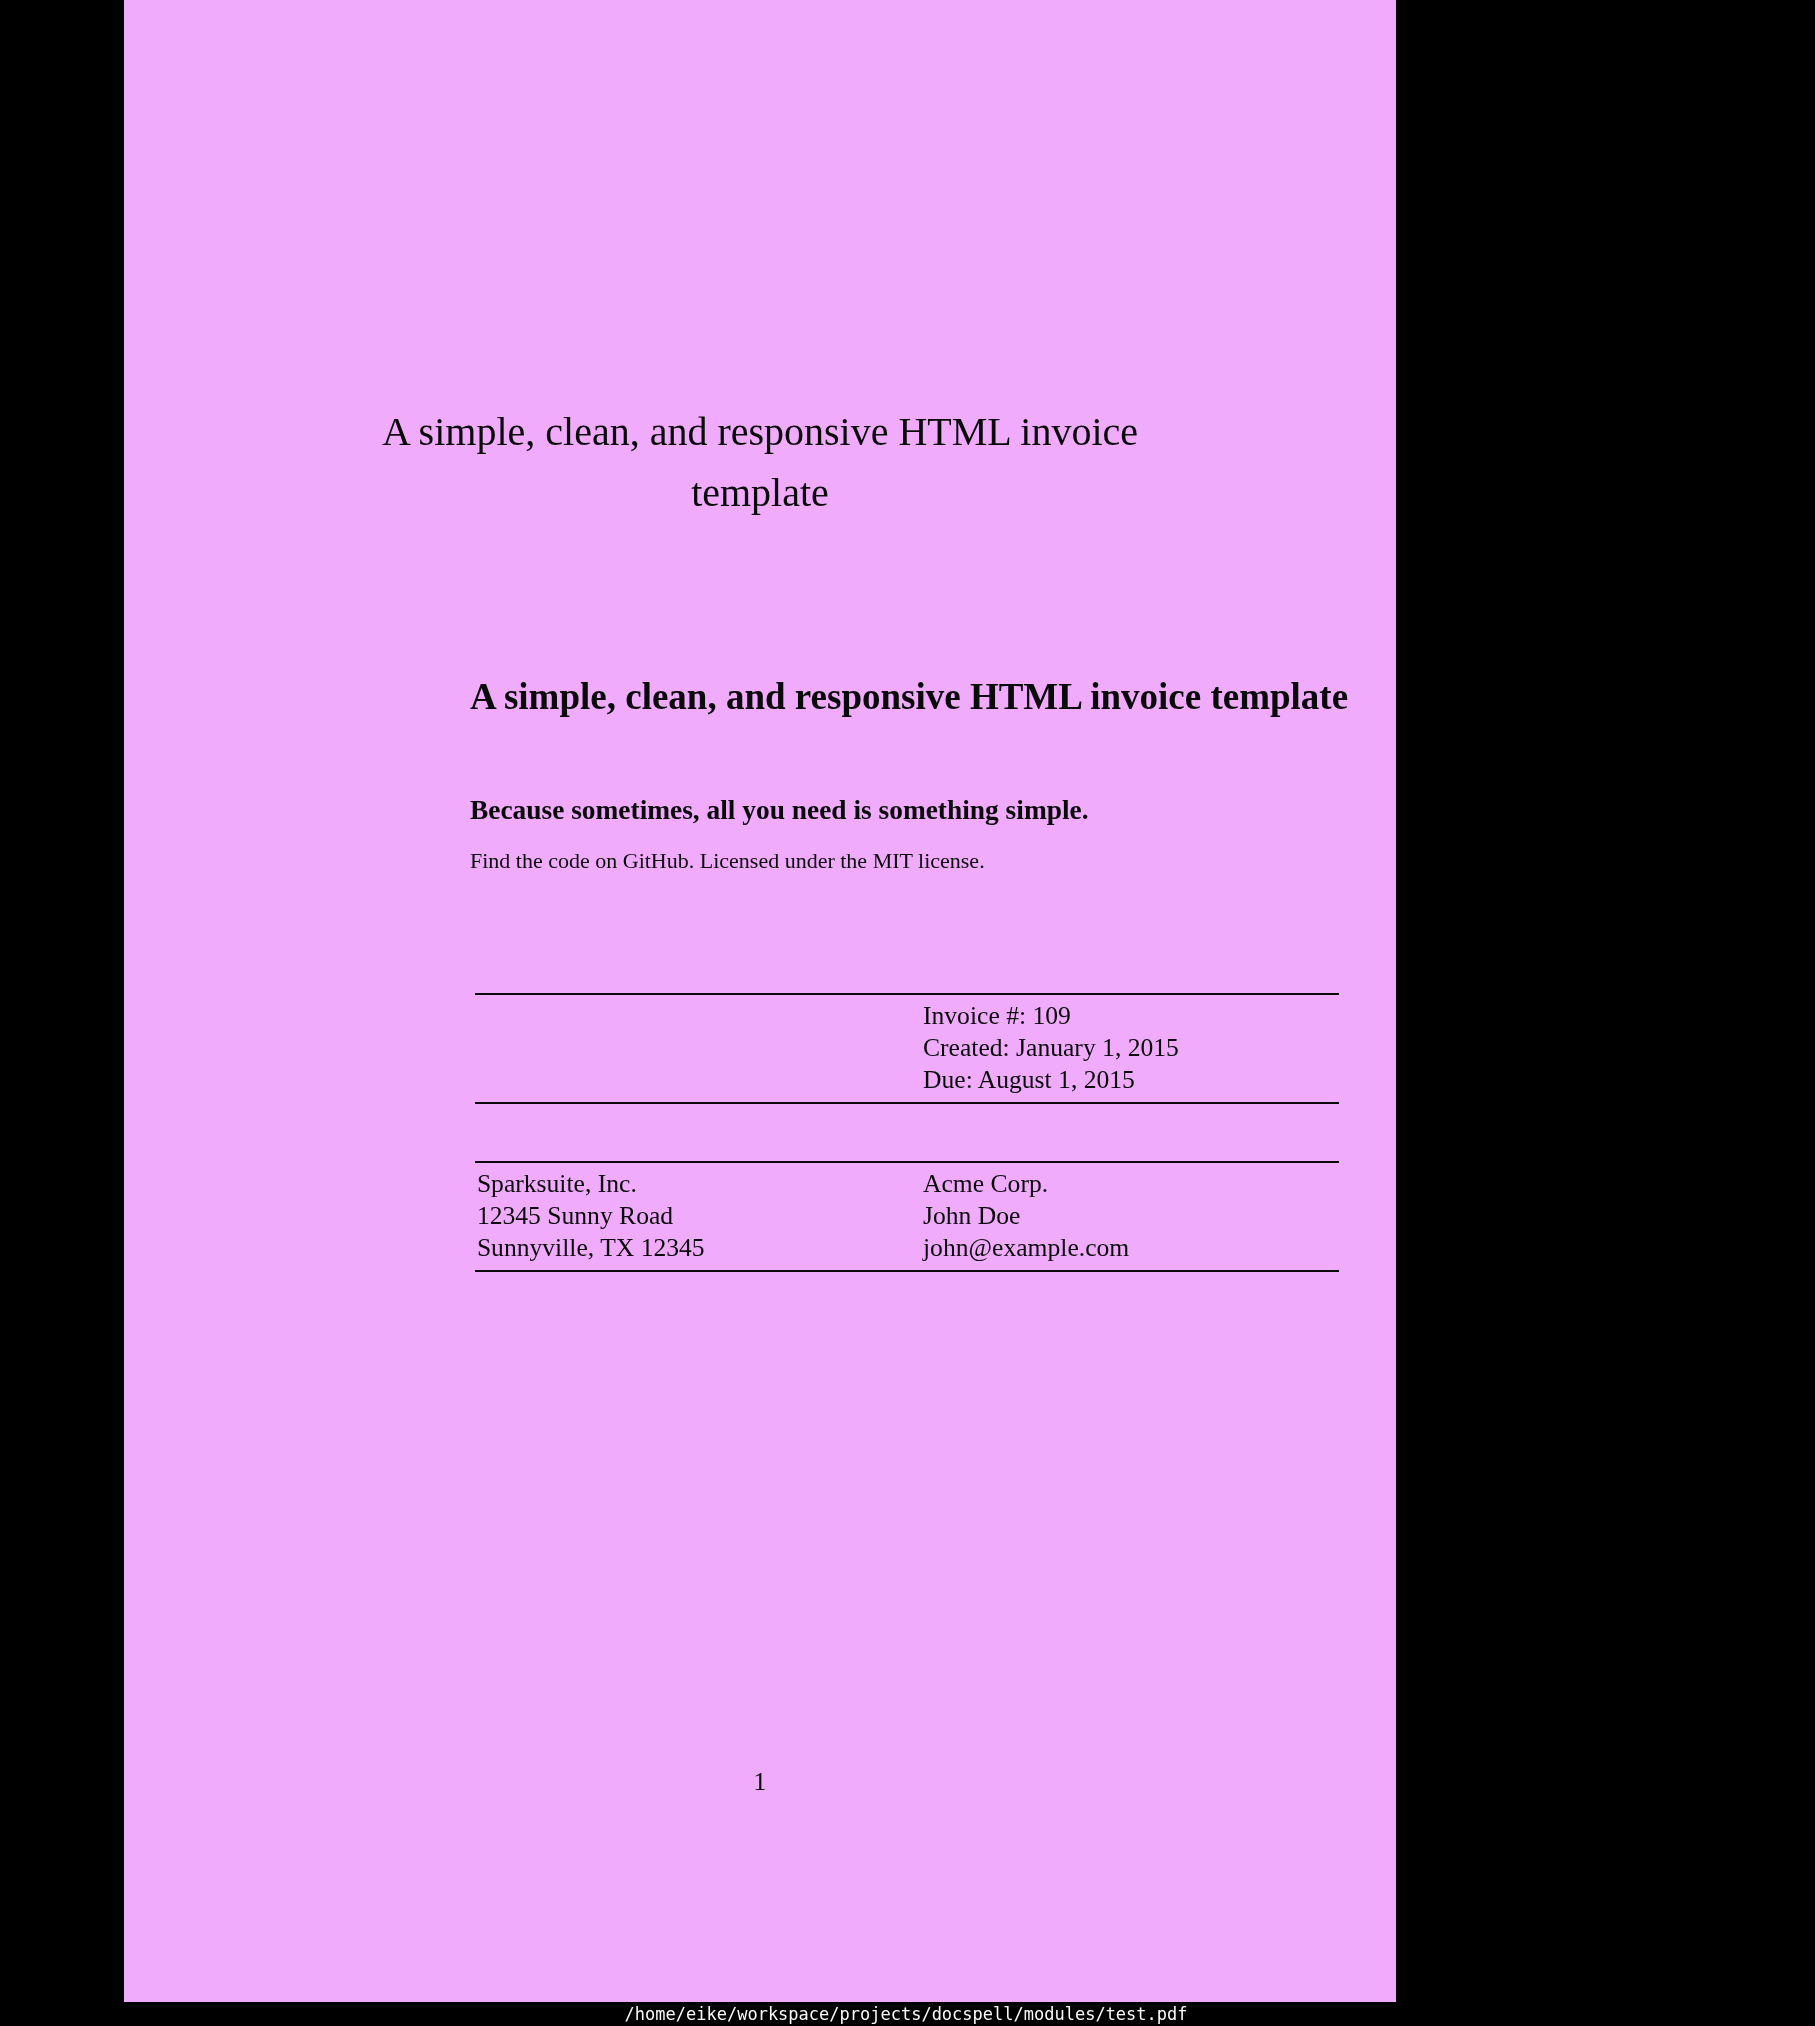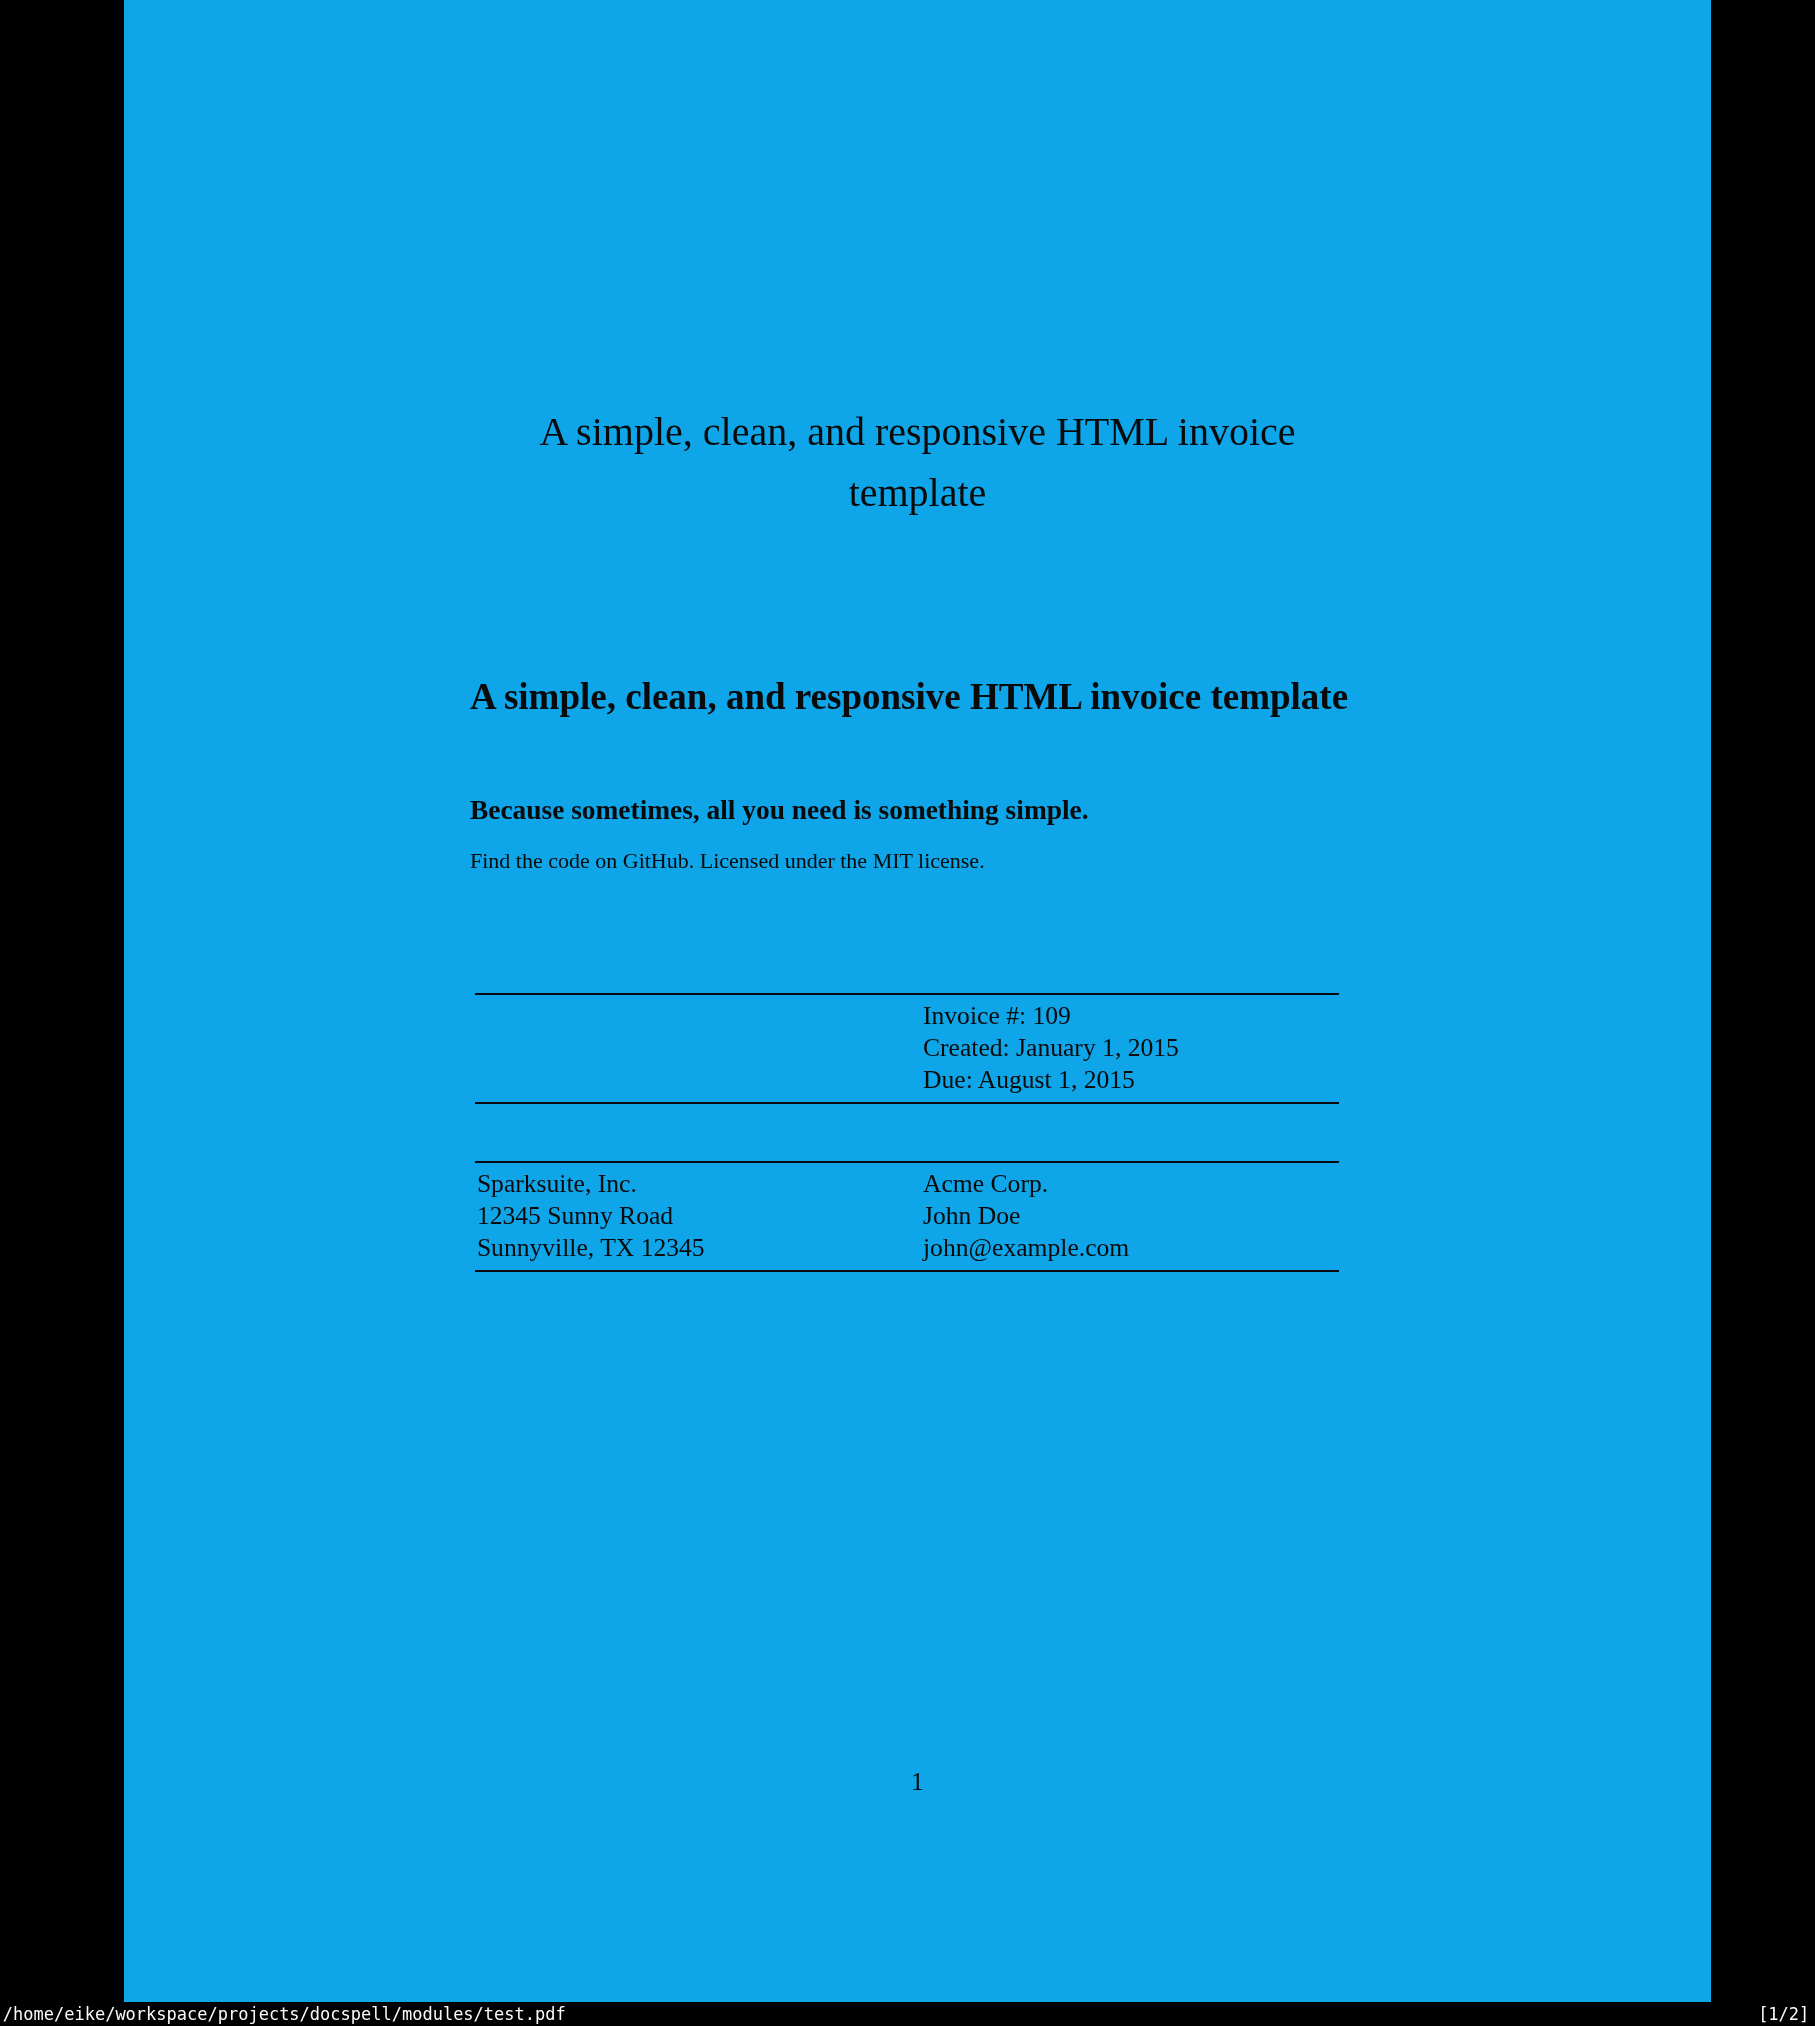--- a/index.html
+++ b/index.html
@@ -10,22 +10,22 @@
     font-family: "Liberation Serif", "DejaVu Serif", serif;
   }
   .viewer {
     position: relative;
     width: 1815px; height: 2026px;
     background: #000;
   }
   .pdf-page {
     position: absolute;
     left: 124px; top: 0;
-    width: 1587px; height: 2002px;
-    background: #0ea5e9;
+    width: 1272px; height: 2002px;
+    background: #f0abfc;
     color: #0a0a0a;
   }
   .doc-title {
     position: absolute;
     top: 401px; left: 50%;
     transform: translateX(-50%);
     width: 890px;
     font-size: 40px; line-height: 61px;
     text-align: center;
   }
@@ -82,20 +82,21 @@
     background: #000000;
     color: #fafafa;
     font-family: "DejaVu Sans Mono", "Liberation Mono", monospace;
     font-size: 17px; line-height: 24px;
     display: flex;
     justify-content: space-between;
     align-items: center;
     box-sizing: border-box;
     padding: 0 5.7px 0 2.8px;
     white-space: nowrap;
+    flex-direction: column;
   }
 </style>
 </head>
 <body>
 
 <div class="viewer">
 
   <div class="pdf-page">
 
     <div class="doc-title">A simple, clean, and responsive HTML invoice template</div>

